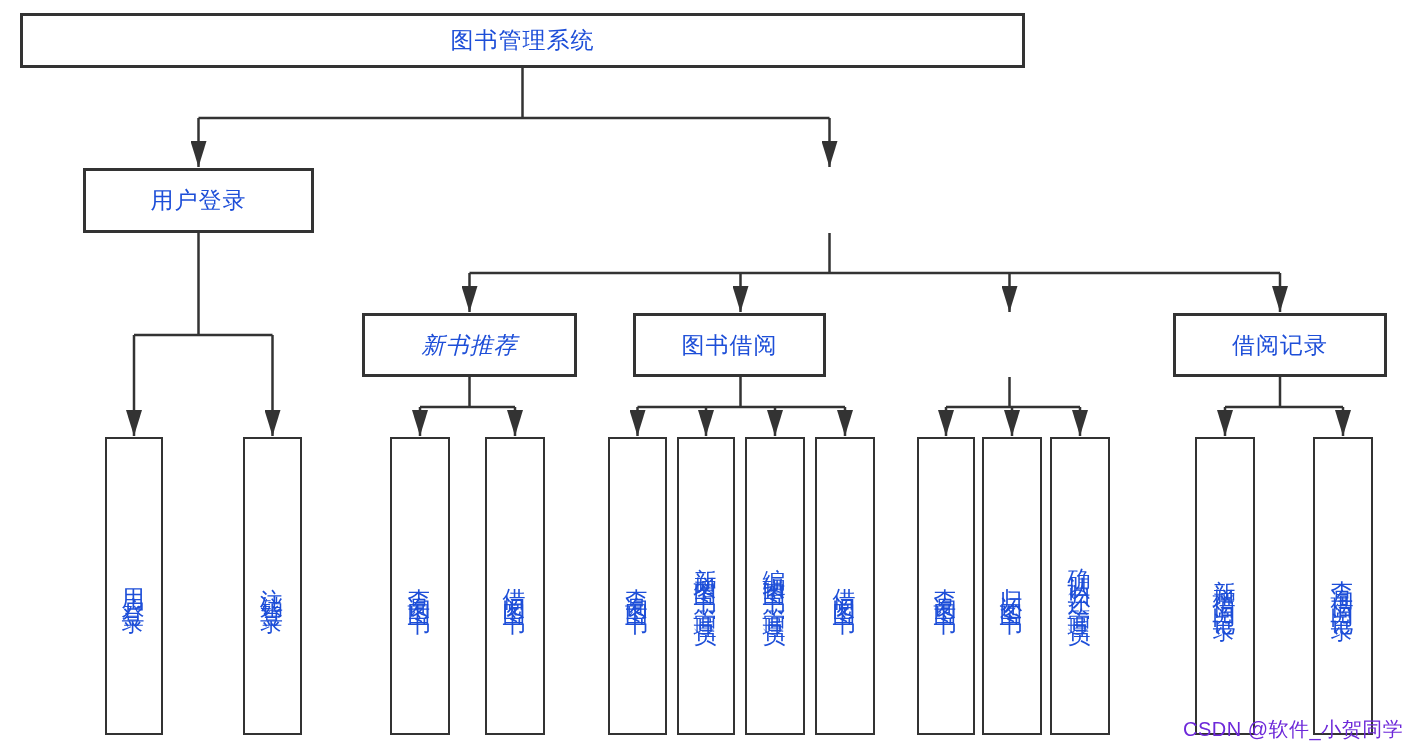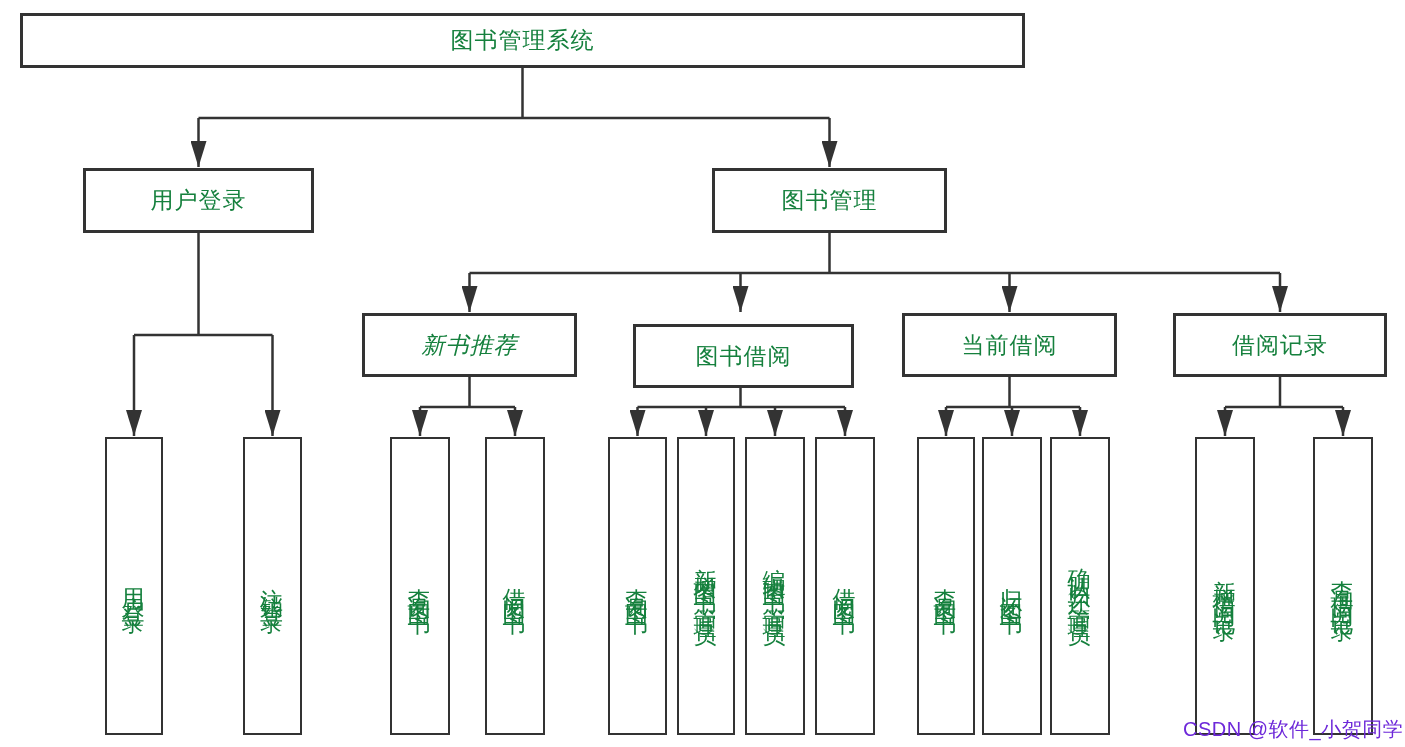--- a/index.html
+++ b/index.html
@@ -12,21 +12,21 @@
   }
   .stage { position: absolute; left: 0; top: 0; width: 1405px; height: 747px; }
   svg.connectors { position: absolute; left: 0; top: 0; pointer-events: none; }
   .node {
     position: absolute;
     background: #ffffff;
     border: 3px solid #333333;
     display: flex;
     align-items: center;
     justify-content: center;
-    color: #15803d;
+    color: #1d4ed8;
     font-size: 23px;
     letter-spacing: 1px;
     white-space: nowrap;
   }
   .vnode {
     border-width: 2.5px;
     writing-mode: vertical-rl;
     text-orientation: mixed;
     letter-spacing: 8px;
     font-size: 23px;
@@ -86,25 +86,23 @@
 
       <path d="M1280 377 V407 M1225 407 H1343"></path>
       <path d="M1225 407 V436" marker-end="url(#arw)"></path>
       <path d="M1343 407 V436" marker-end="url(#arw)"></path>
     </g>
   </svg>
 
   <div class="node" style="left:20px; top:13px; width:1005px; height:55px;">图书管理系统</div>
 
   <div class="node" style="left:83px; top:168px; width:231px; height:65px;">用户登录</div>
-  <div class="node" style="left:712px; top:168px; width:235px; height:65px;">图书管理</div>
 
   <div class="node" style="left:362px; top:313px; width:215px; height:64px;font-style:italic;">新书推荐</div>
-  <div class="node" style="left:633px; top:324px; width:221px; height:64px;">图书借阅</div>
-  <div class="node" style="left:902px; top:313px; width:215px; height:64px;">当前借阅</div>
+  <div class="node" style="left:633px; top:313px; width:193px; height:64px;">图书借阅</div>
   <div class="node" style="left:1173px; top:313px; width:214px; height:64px;">借阅记录</div>
 
   <div class="node vnode" style="left:105px; top:437px; width:58px; height:298px;">用户登录</div>
   <div class="node vnode" style="left:243px; top:437px; width:59px; height:298px;">注销登录</div>
 
   <div class="node vnode" style="left:390px; top:437px; width:60px; height:298px;">查询图书</div>
   <div class="node vnode" style="left:485px; top:437px; width:60px; height:298px;">借阅图书</div>
 
   <div class="node vnode" style="left:608px; top:437px; width:59px; height:298px;">查询图书</div>
   <div class="node vnode" style="left:677px; top:437px; width:58px; height:298px;">新增图书（管理员）</div>

